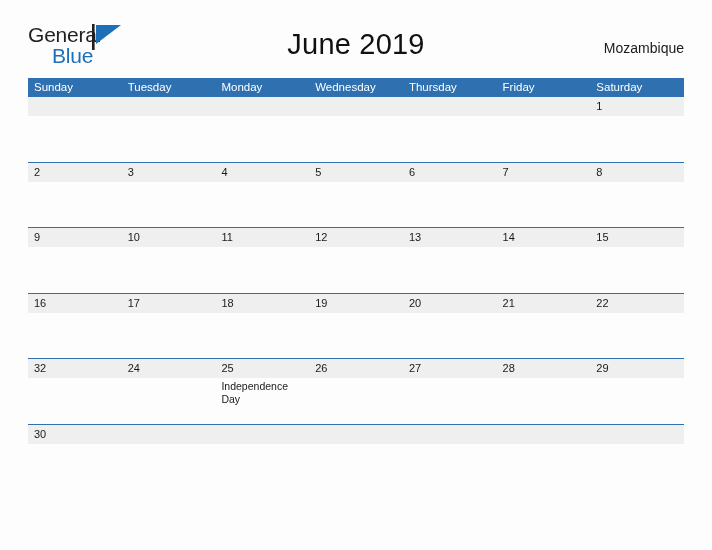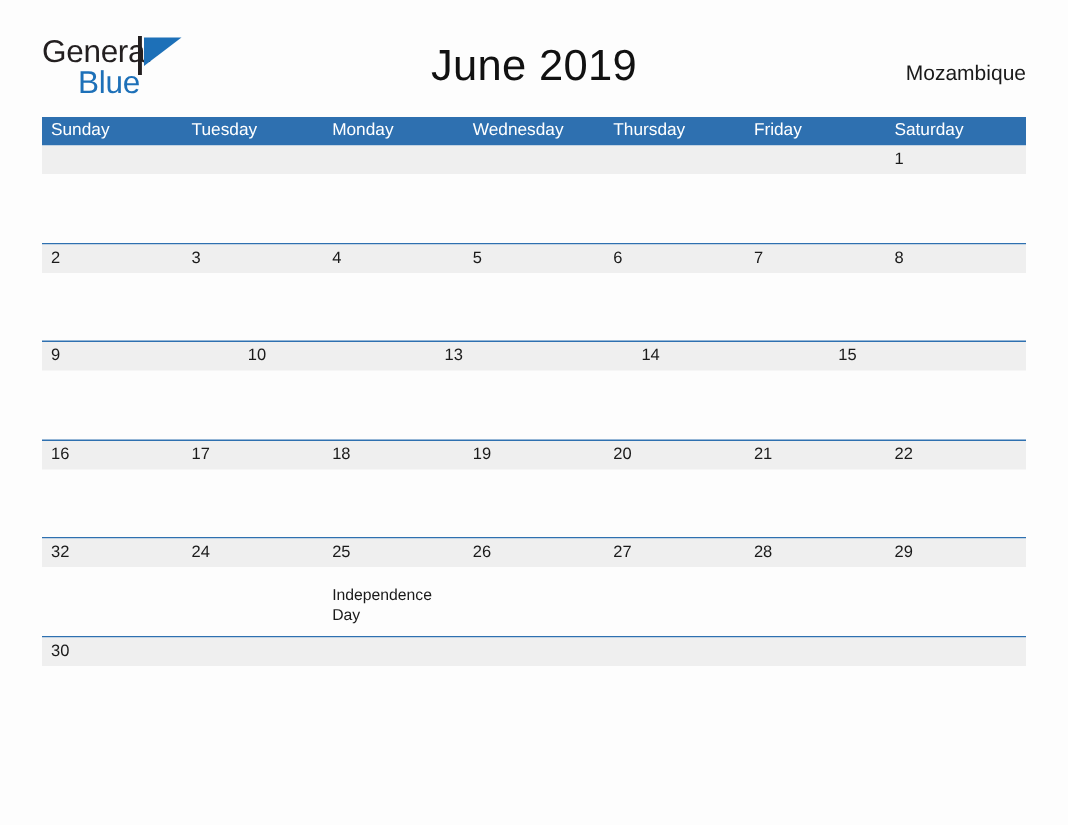--- a/index.html
+++ b/index.html
@@ -131,21 +131,21 @@
   }
 
   .event-band {
     display: flex;
     height: 46px;
     background: transparent;
   }
   .event-cell {
     flex: 1 1 0;
     padding-left: 6px;
-    padding-top: 13px;
+    padding-top: 2px;
     box-sizing: border-box;
   }
   .event-text {
     font-size: 10.5px;
     line-height: 13px;
     color: #1a1a1a;
     display: block;
   }
 </style>
 </head>
@@ -221,20 +221,22 @@
             <div class="event-cell"></div>
             <div class="event-cell"></div>
             <div class="event-cell"></div>
             <div class="event-cell"></div>
           </div>
         </div>
         <div class="week-row">
           <div class="date-band">
             <div class="date-cell">9</div>
             <div class="date-cell">10</div>
+            <div class="date-cell">11</div>
+            <div class="date-cell">12</div>
             <div class="date-cell">13</div>
             <div class="date-cell">14</div>
             <div class="date-cell">15</div>
           </div>
           <div class="event-band">
             <div class="event-cell"></div>
             <div class="event-cell"></div>
             <div class="event-cell"></div>
             <div class="event-cell"></div>
             <div class="event-cell"></div>

